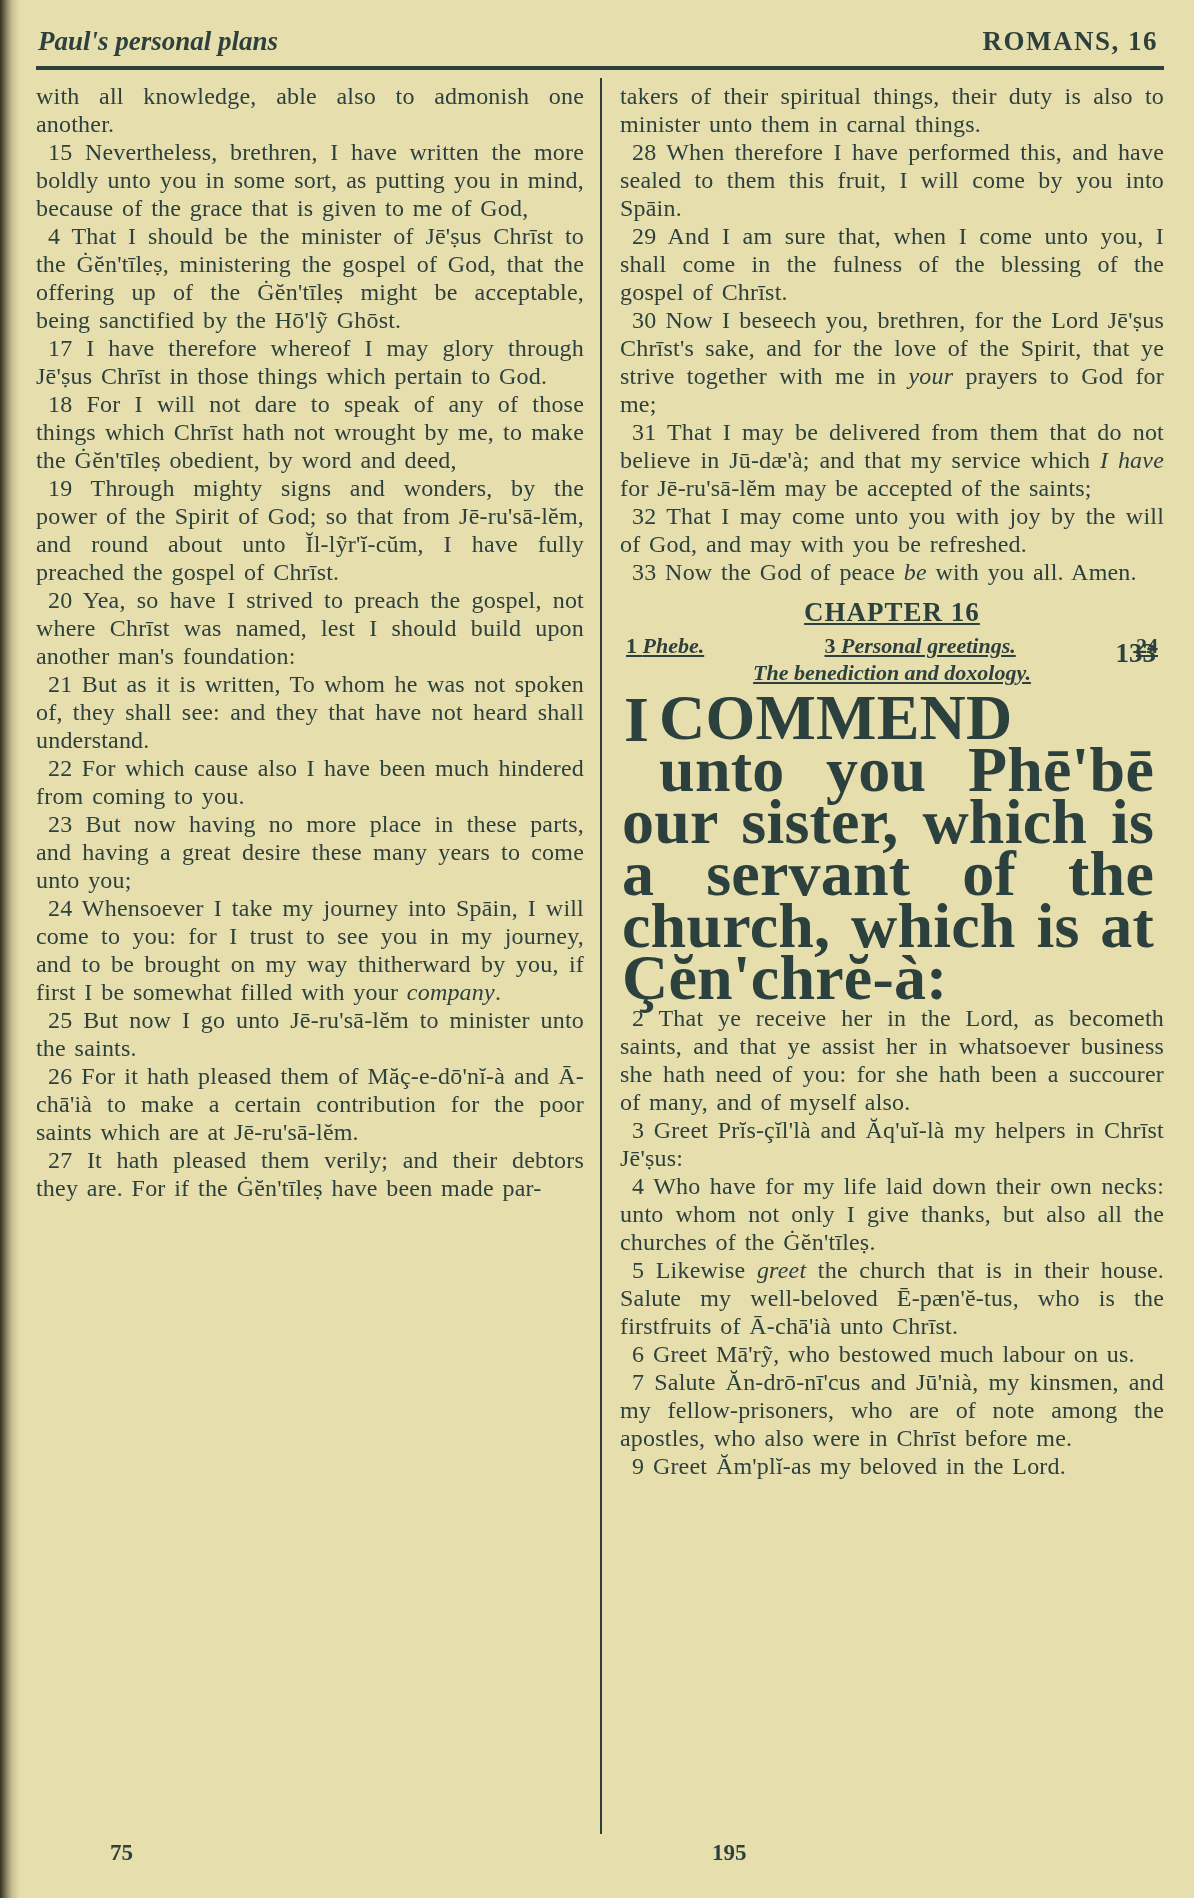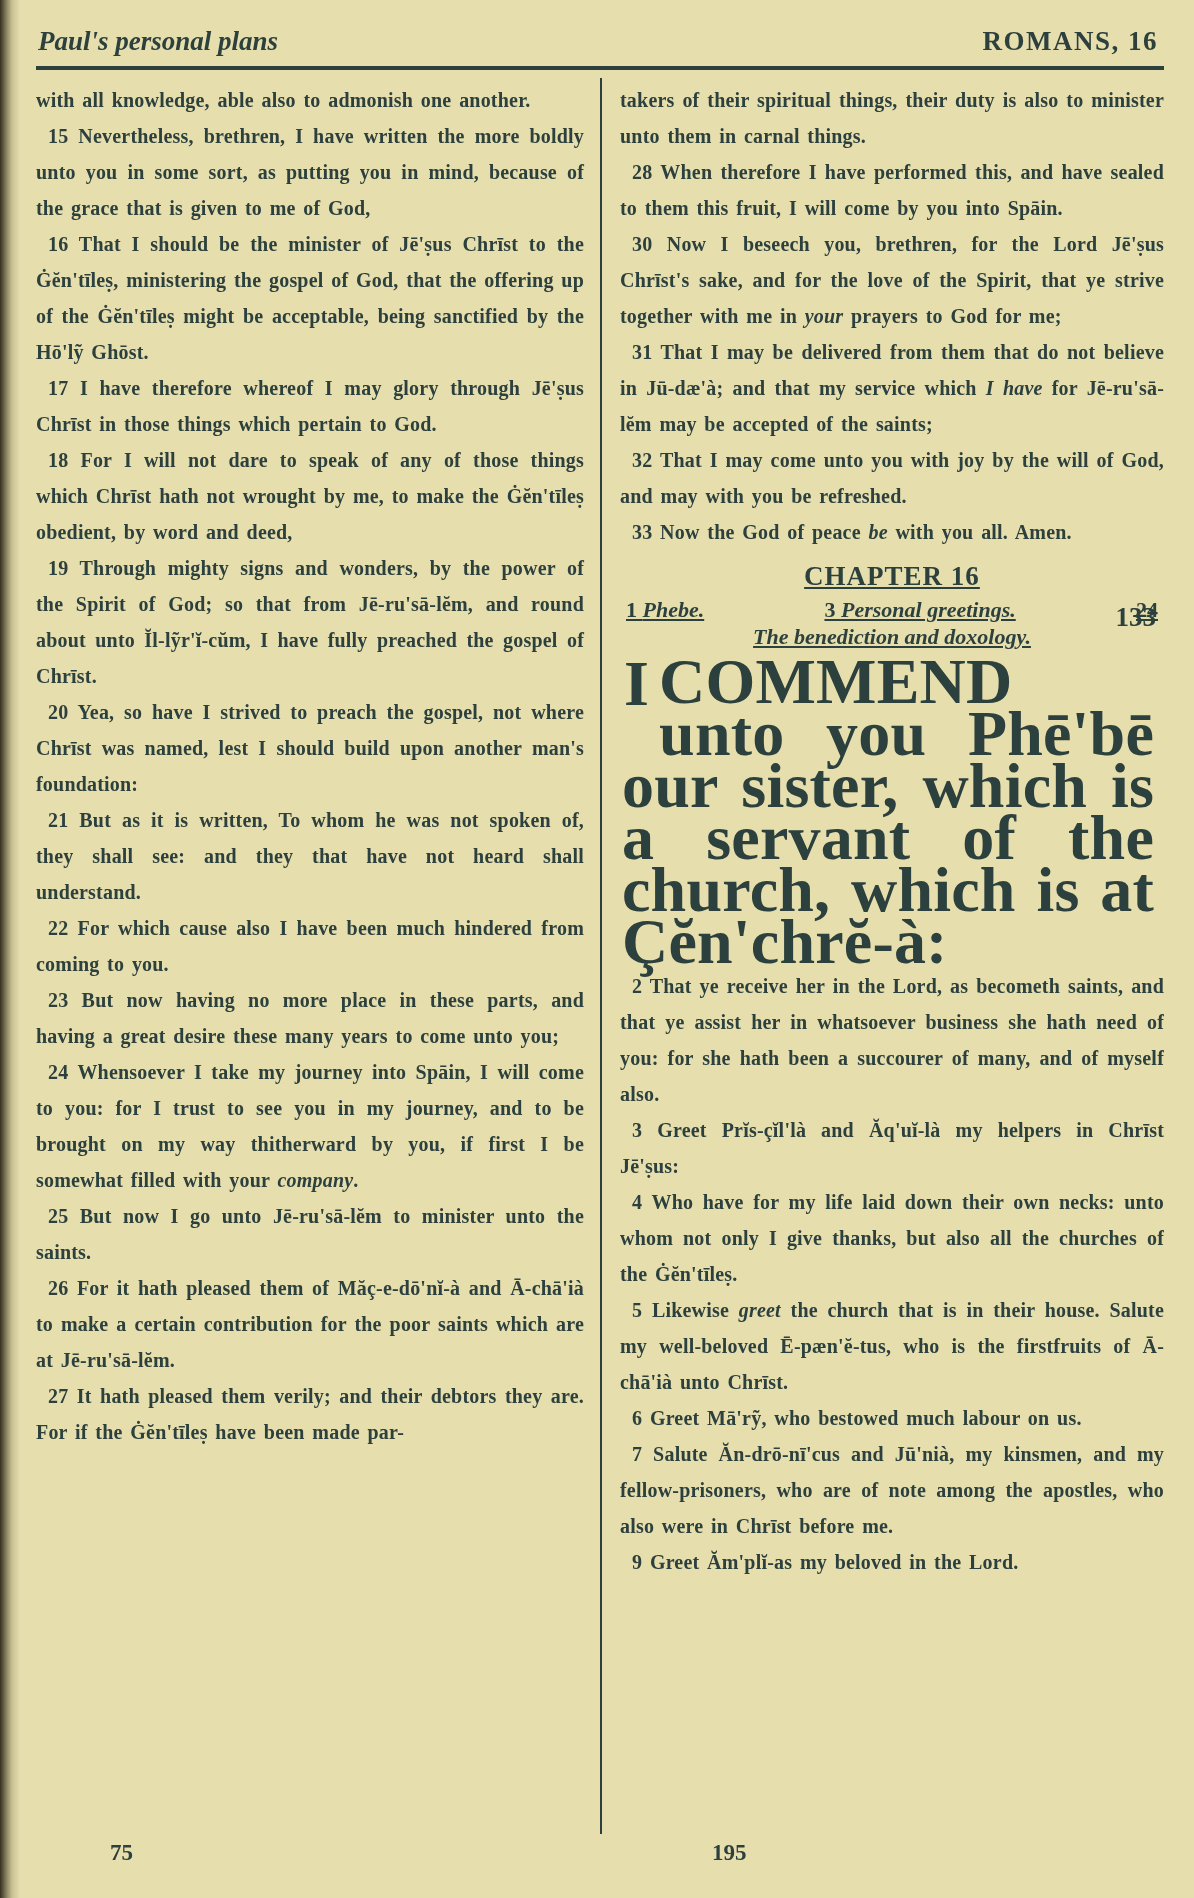--- a/index.html
+++ b/index.html
@@ -28,21 +28,21 @@
     font-size: 27px; font-weight: bold; line-height: 30px;
   }
   .running-head { font-style: italic; }
   .book-ref { letter-spacing: 1.5px; }
   .header-rule { height: 4px; background: var(--ink, #2c403d); margin-bottom: 8px; }
   .columns { display: flex; height: 1756px; overflow: hidden; }
   .column { width: 50%; overflow: hidden; padding-top: 4px; }
   .column.left  { padding-right: 16px; }
   .column.right { padding-left: 18px; border-left: 2px solid var(--ink, #2c403d); }
   .para {
-    font-size: 20px; line-height: 36px; font-weight: bold;
+    font-size: 24px; line-height: 28px; font-weight: normal;
     text-align: justify; letter-spacing: .2px; word-spacing: 2.5px;
   }
   .para.verse { text-indent: 12px; }
   .para.continuation, .para.dropcap { text-indent: 0; }
   .dropcap {
     float: left; font-size: 64px; line-height: 52px; font-weight: bold;
     padding: 2px 10px 0 2px;
   }
   .chapter-block { margin: 8px 0 4px; text-decoration: underline; }
   .chapter-title-row {
@@ -75,37 +75,38 @@
     <span class="running-head">Paul's personal plans</span>
     <span class="book-ref">ROMANS, 16</span>
   </header>
 
   <div class="header-rule"></div>
 
   <main class="columns">
     <section class="column left">
         <p class="para continuation">with all knowledge, able also to admonish one another.</p>
         <p class="para verse">15 Nevertheless, brethren, I have written the more boldly unto you in some sort, as putting you in mind, because of the grace that is given to me of God,</p>
-        <p class="para verse">16 That I should be the minister of Jē'ṣus Chrīst to the Ġĕn'tīleṣ, ministering the gospel of God, that the offering up of the Ġĕn'tīleṣ might be acceptable, being sanctified by the Hō'lỹ Ghōst.</p>
+        <p class="para verse">4 That I should be the minister of Jē'ṣus Chrīst to the Ġĕn'tīleṣ, ministering the gospel of God, that the offering up of the Ġĕn'tīleṣ might be acceptable, being sanctified by the Hō'lỹ Ghōst.</p>
         <p class="para verse">17 I have therefore whereof I may glory through Jē'ṣus Chrīst in those things which pertain to God.</p>
         <p class="para verse">18 For I will not dare to speak of any of those things which Chrīst hath not wrought by me, to make the Ġĕn'tīleṣ obedient, by word and deed,</p>
         <p class="para verse">19 Through mighty signs and wonders, by the power of the Spirit of God; so that from Jē-ru'sā-lĕm, and round about unto Ĭl-lỹr'ĭ-cŭm, I have fully preached the gospel of Chrīst.</p>
         <p class="para verse">20 Yea, so have I strived to preach the gospel, not where Chrīst was named, lest I should build upon another man's foundation:</p>
         <p class="para verse">21 But as it is written, To whom he was not spoken of, they shall see: and they that have not heard shall understand.</p>
         <p class="para verse">22 For which cause also I have been much hindered from coming to you.</p>
         <p class="para verse">23 But now having no more place in these parts, and having a great desire these many years to come unto you;</p>
         <p class="para verse">24 Whensoever I take my journey into Spāin, I will come to you: for I trust to see you in my journey, and to be brought on my way thitherward by you, if first I be somewhat filled with your <i>company</i>.</p>
         <p class="para verse">25 But now I go unto Jē-ru'sā-lĕm to minister unto the saints.</p>
         <p class="para verse">26 For it hath pleased them of Măç-e-dō'nĭ-à and Ā-chā'ià to make a certain contribution for the poor saints which are at Jē-ru'sā-lĕm.</p>
         <p class="para verse">27 It hath pleased them verily; and their debtors they are. For if the Ġĕn'tīleṣ have been made par-</p>
       </section>
     <section class="column right">
       <div class="para-group">
           <p class="para continuation">takers of their spiritual things, their duty is also to minister unto them in carnal things.</p>
           <p class="para verse">28 When therefore I have performed this, and have sealed to them this fruit, I will come by you into Spāin.</p>
+          <p class="para verse">29 And I am sure that, when I come unto you, I shall come in the fulness of the blessing of the gospel of Chrīst.</p>
           <p class="para verse">30 Now I beseech you, brethren, for the Lord Jē'ṣus Chrīst's sake, and for the love of the Spirit, that ye strive together with me in <i>your</i> prayers to God for me;</p>
           <p class="para verse">31 That I may be delivered from them that do not believe in Jū-dæ'à; and that my service which <i>I have</i> for Jē-ru'sā-lĕm may be accepted of the saints;</p>
           <p class="para verse">32 That I may come unto you with joy by the will of God, and may with you be refreshed.</p>
           <p class="para verse">33 Now the God of peace <i>be</i> with you all. Amen.</p>
         </div>
 
       <div class="chapter-block">
         <div class="chapter-title-row">
           <span class="chapter-title">CHAPTER 16</span>
           <span class="chapter-pageref">133</span>

